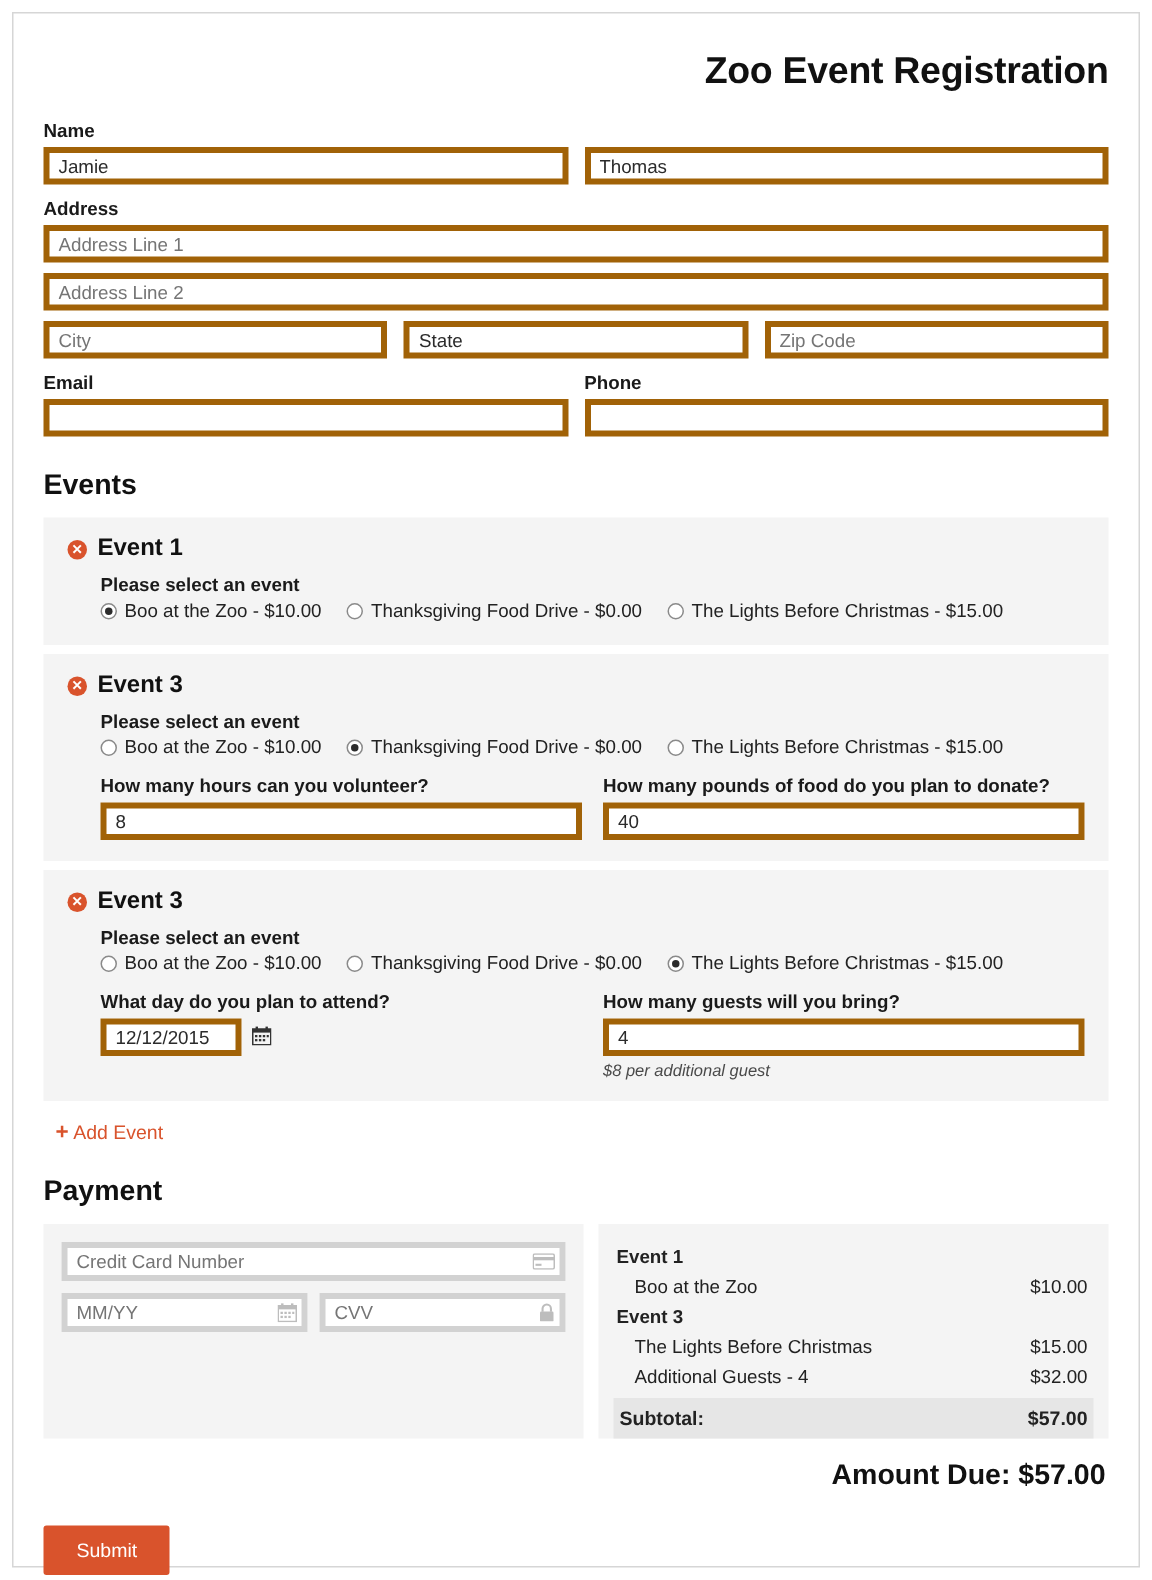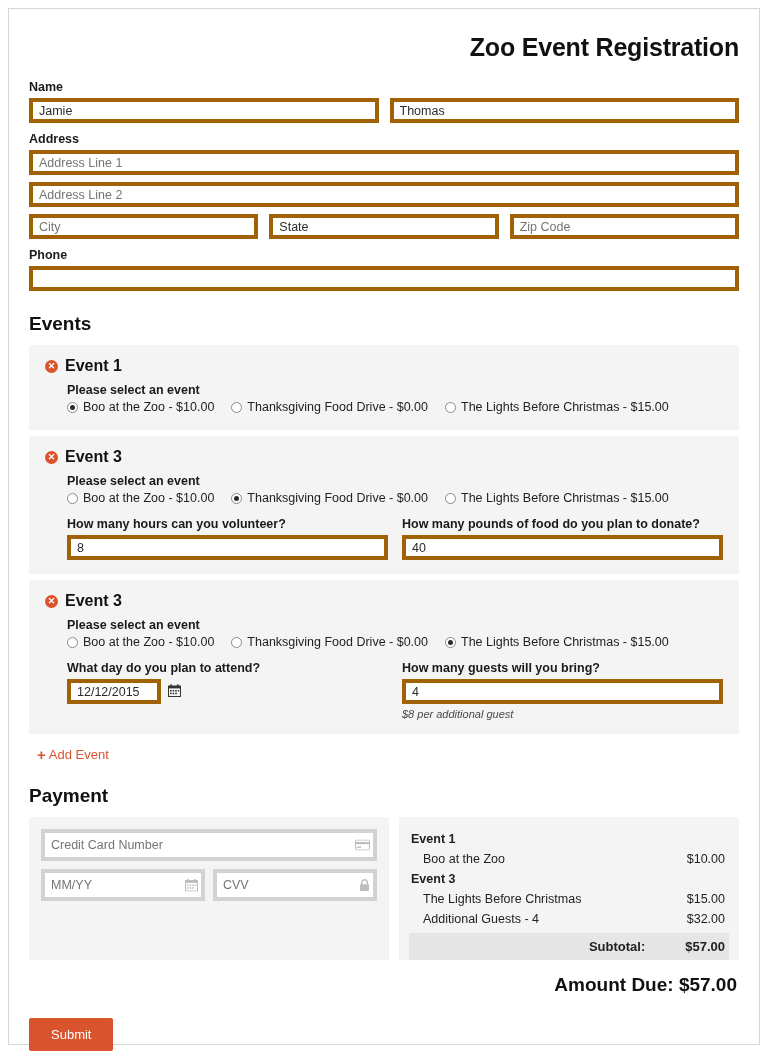--- a/index.html
+++ b/index.html
@@ -182,21 +182,21 @@
     background: #f4f4f4;
     width: 360px;
     padding: 12px;
   }
   .pay-right {
     flex: 1 1 0;
     background: #f4f4f4;
     padding: 12px 10px 0 10px;
   }
   .cc-field { position: relative; margin-bottom: 8px; }
-  .cc-field .inp { height: 32px; padding-right: 26px; border-color: #d2d2d2; }
+  .cc-field .inp { height: 26px; padding-right: 26px; border-color: #d2d2d2; }
   .fi {
     position: absolute;
     right: 7px; top: 50%;
     transform: translateY(-50%);
     opacity: 0.38;
     line-height: 0;
   }
   .pay-row2 { display: flex; gap: 8px; }
   .pay-row2 .cc-field { flex: 1 1 0; }
 
@@ -207,21 +207,21 @@
     font-size: 12.5px;
     padding: 3px 4px;
     color: #222;
   }
   .sum-group { font-weight: bold; padding-left: 2px; }
   .sum-item { padding-left: 14px; }
   .sum-total {
     background: #e6e6e6;
     font-weight: bold;
     display: flex;
-    justify-content: flex-end;
+    justify-content: space-between;
     gap: 40px;
     padding: 6px 4px;
     font-size: 13px;
     margin-top: 4px;
   }
   .amount-due {
     text-align: right;
     font-size: 19px;
     font-weight: bold;
     color: #111;
@@ -277,20 +277,24 @@
       <div class="col">
         <input class="inp" type="text" value="State" style="">
       </div>
       <div class="col">
         <input class="inp ph" type="text" placeholder="Zip Code" style="">
       </div>
     </div>
 
     
     <div class="row">
+      <div class="col">
+        <label class="field-label">Email</label>
+        <input class="inp" type="text" value="" style="">
+      </div>
       <div class="col">
         <label class="field-label">Phone</label>
         <input class="inp" type="text" value="" style="">
       </div>
     </div>
 
     
     <h2 class="section-title">Events</h2>
     <div id="events-container">
         <div class="event-panel">

